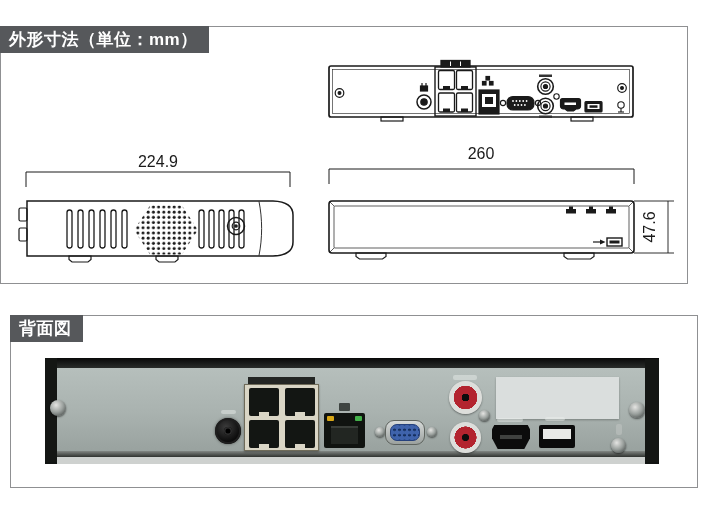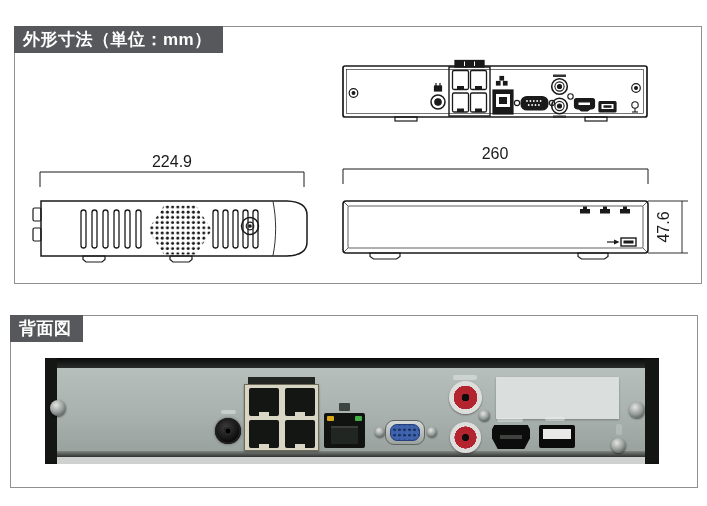--- a/index.html
+++ b/index.html
@@ -2,21 +2,21 @@
 <html><head>
 <meta charset="utf-8">
 <style>
   * { margin:0; padding:0; box-sizing:border-box; }
   html,body { background:#ffffff; }
   body { width:707px; height:506px; position:relative; overflow:hidden;
          font-family:"Liberation Sans","DejaVu Sans",sans-serif; }
   #screen { position:absolute; left:0; top:0; width:707px; height:506px; background:#ffffff; }
 
   .panel-box { position:absolute; border:1px solid #8f9092; background:#ffffff; }
-  #box-dim  { left:14px; top:26px;  width:688px; height:258px; }
+  #box-dim  { left:0; top:26px;  width:688px; height:258px; }
   #box-rear { left:10px; top:315px; width:688px; height:173px; }
 
   .section-label { position:absolute; top:-1px; left:-1px; background:#56585b; color:#ffffff;
                    font-weight:bold; font-size:17px; line-height:21px; padding:3px 11px 3px 9px;
                    letter-spacing:0.5px; white-space:nowrap; }
 
   .drw { position:absolute; }
   .drw text { font-family:"Liberation Sans","DejaVu Sans",sans-serif; fill:#1a1a1a; }
 
   

